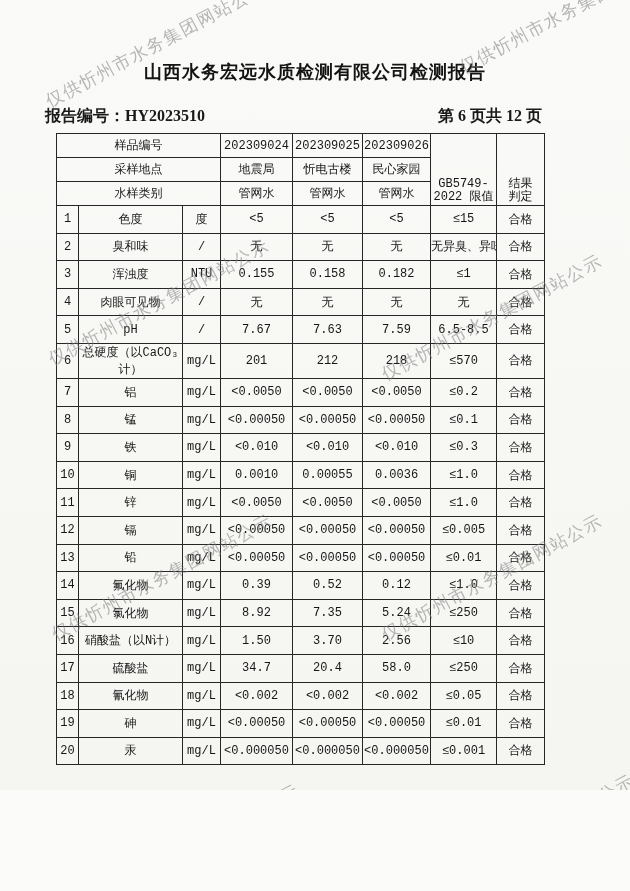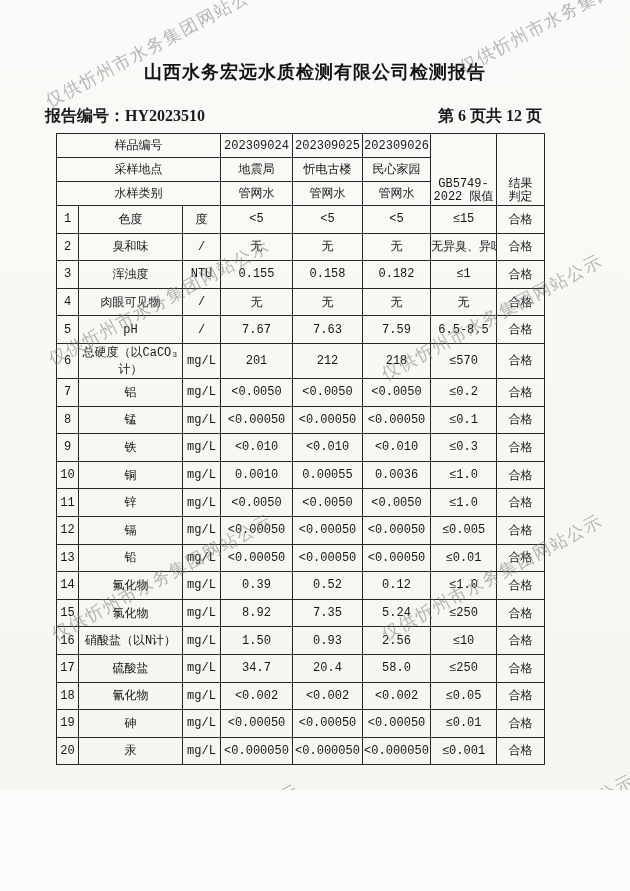--- a/index.html
+++ b/index.html
@@ -298,21 +298,21 @@
       <td class="c-val">7.35</td>
       <td class="c-val">5.24</td>
       <td class="c-limit">≤250</td>
       <td class="c-val">合格</td>
     </tr>
         <tr>
       <td class="c-no">16</td>
       <td class="c-param">硝酸盐（以N计）</td>
       <td class="c-unit">mg/L</td>
       <td class="c-val">1.50</td>
-      <td class="c-val">0.93</td>
+      <td class="c-val">3.70</td>
       <td class="c-val">2.56</td>
       <td class="c-limit">≤10</td>
       <td class="c-val">合格</td>
     </tr>
         <tr>
       <td class="c-no">17</td>
       <td class="c-param">硫酸盐</td>
       <td class="c-unit">mg/L</td>
       <td class="c-val">34.7</td>
       <td class="c-val">20.4</td>

